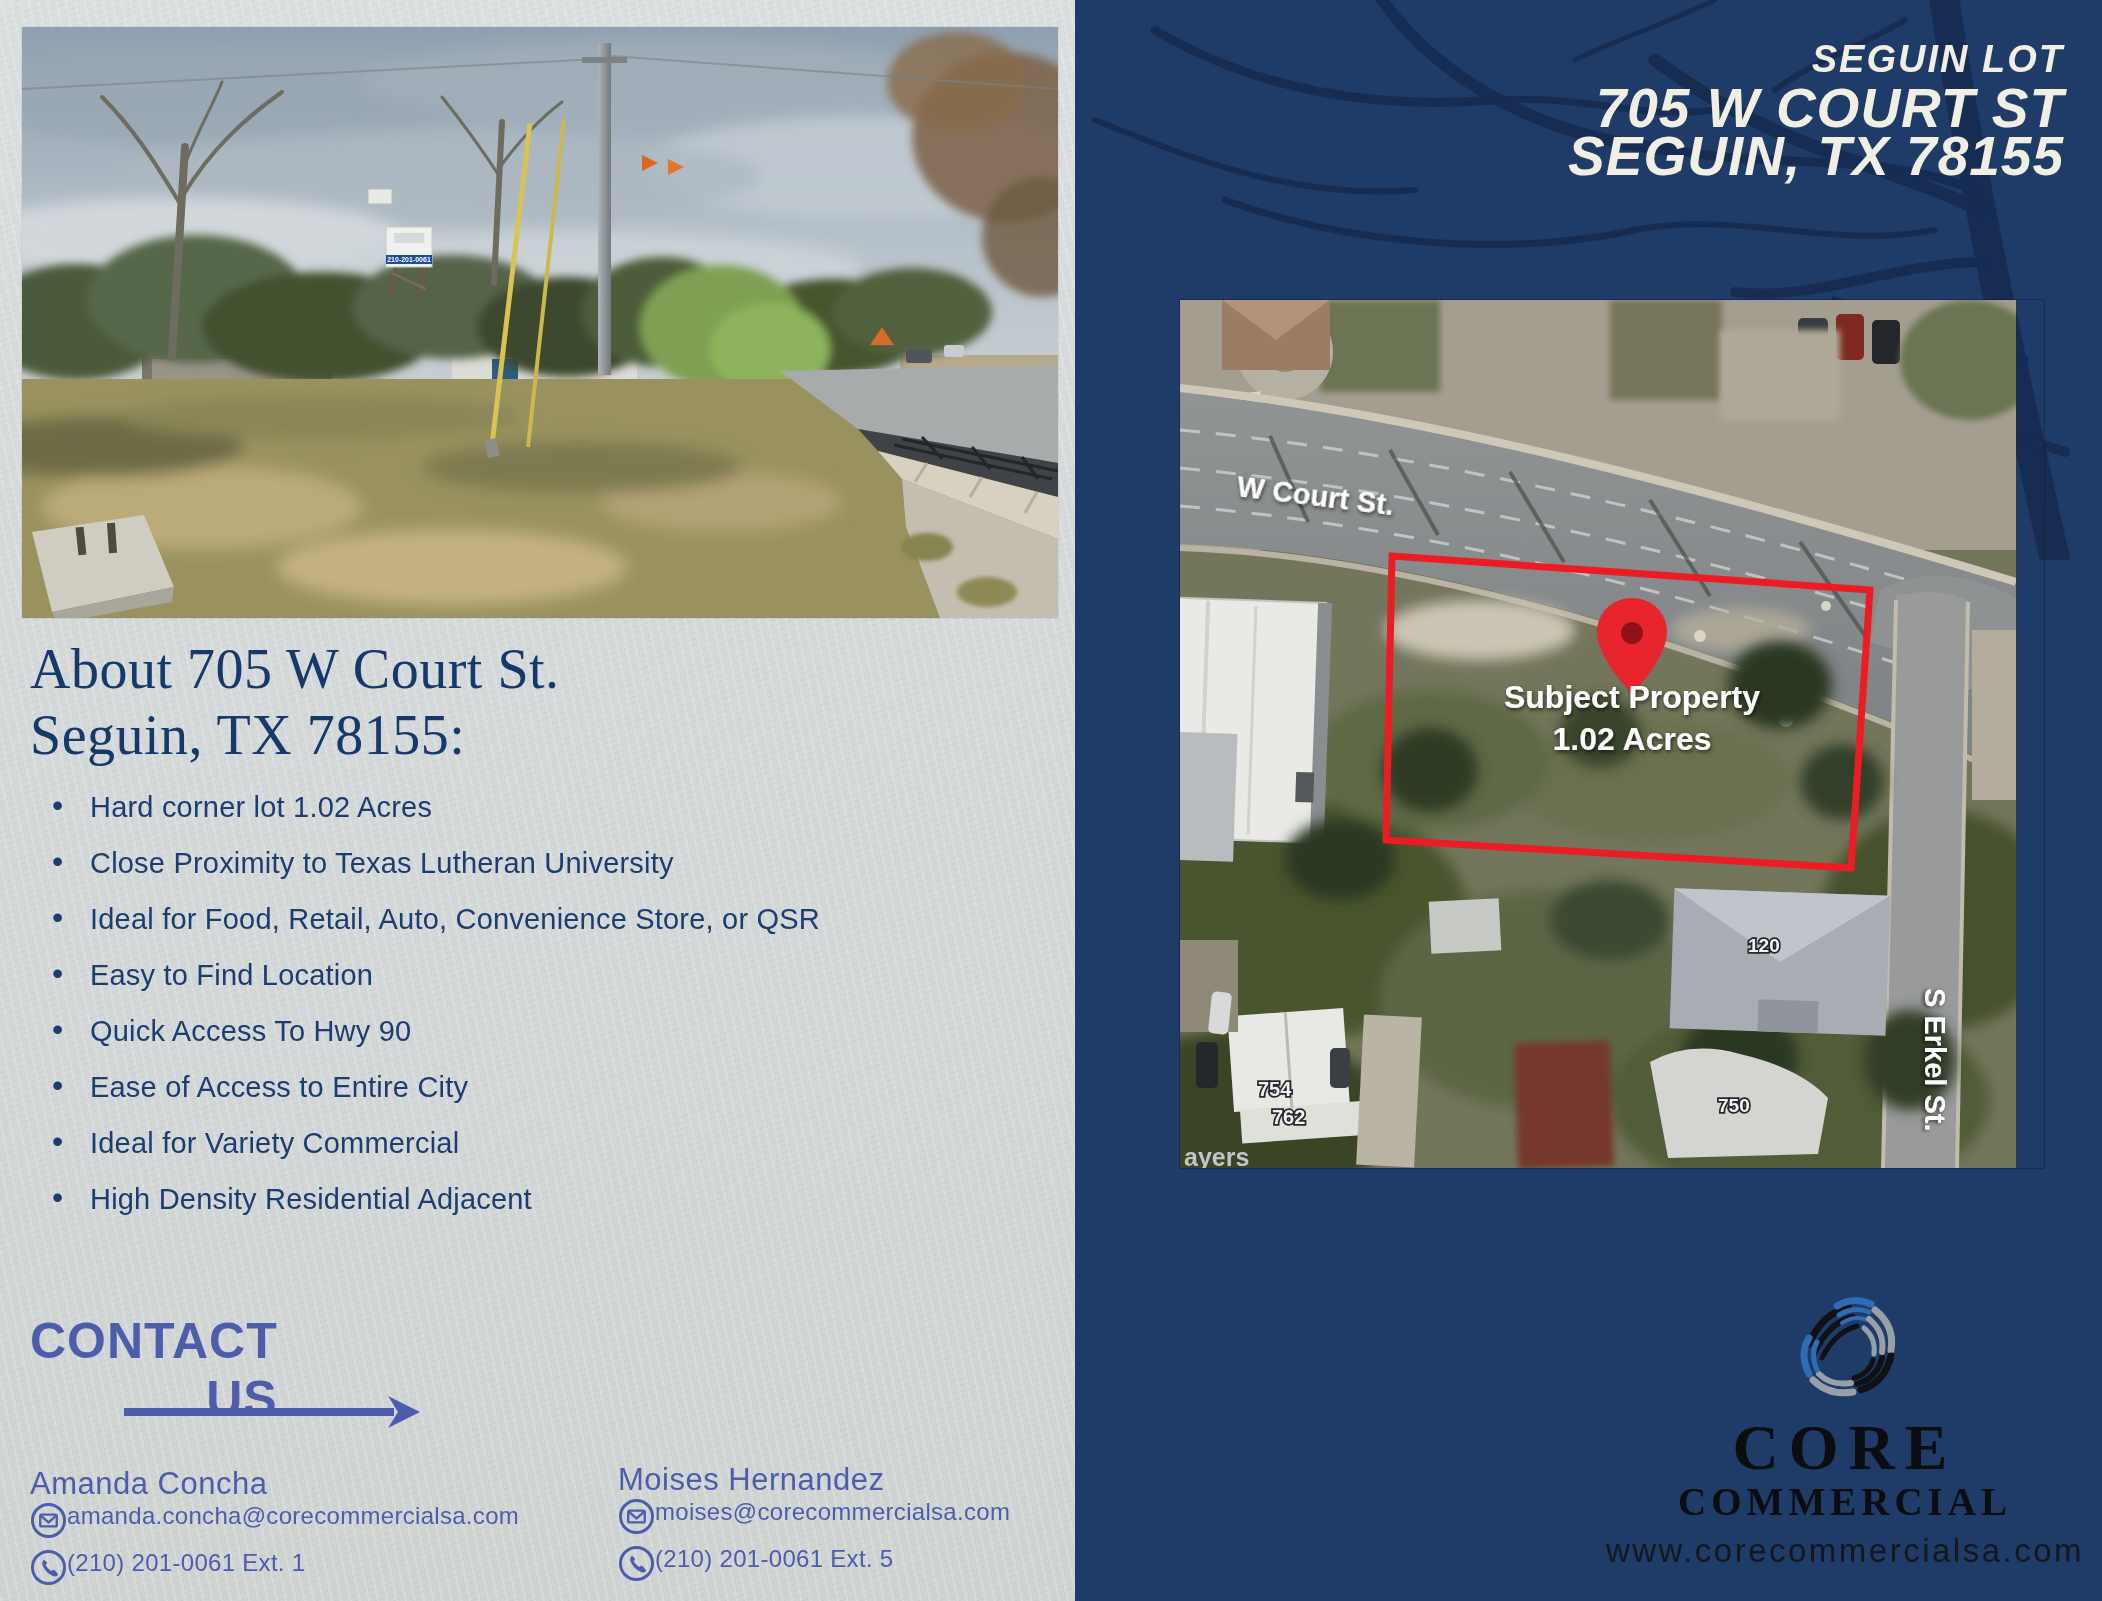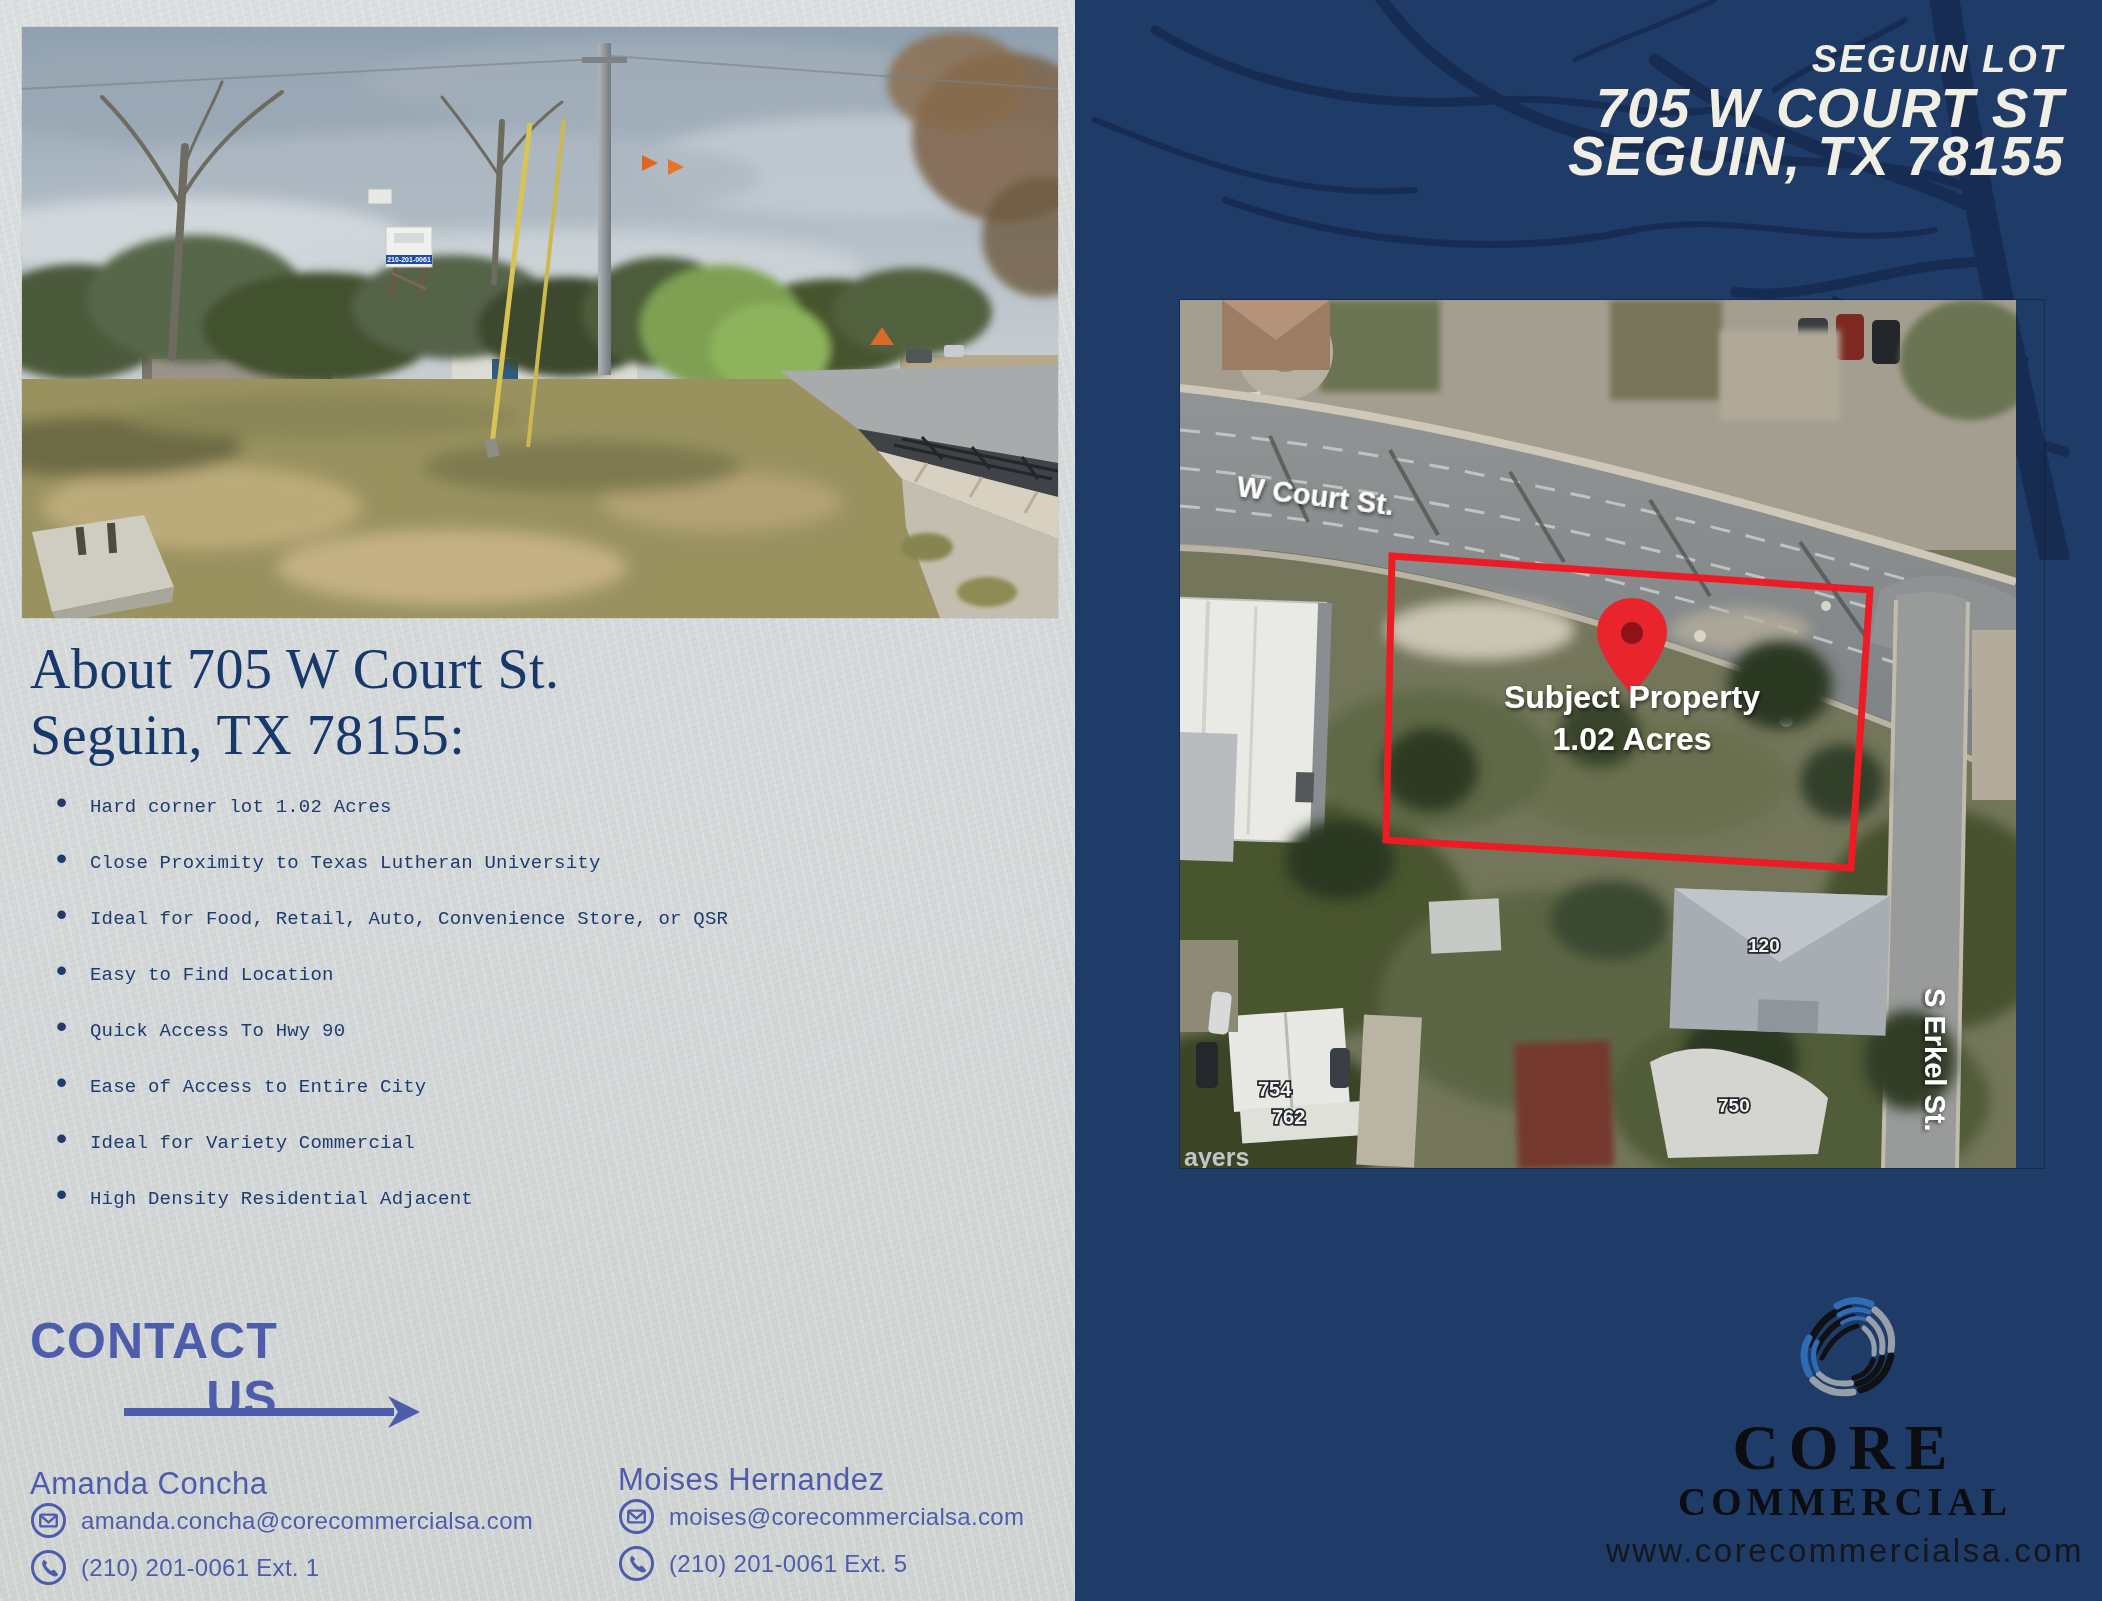--- a/index.html
+++ b/index.html
@@ -15,32 +15,32 @@
   .photo{position:absolute;left:22px;top:27px;width:1036px;height:591px;overflow:hidden;
          box-shadow:0 0 0 1px rgba(0,0,0,.05);}
   .photo svg{display:block;}
 
   .about-heading{position:absolute;left:30px;top:636px;width:1000px;
     font-family:"Liberation Serif",serif;font-size:56px;line-height:66px;
     color:#16386b;font-weight:500;letter-spacing:.5px;}
 
   .bullet-list{position:absolute;left:44px;top:792px;width:980px;margin:0;padding:0;list-style:none;}
   .bullet-list li{position:relative;padding-left:46px;margin-bottom:26px;
-    font-size:19px;line-height:30px;color:#1d3c6f;letter-spacing:.2px;font-family:Liberation Mono, monospace;}
+    font-size:29px;line-height:30px;color:#1d3c6f;letter-spacing:.2px;}
   .bullet-list li::before{content:"•";position:absolute;left:8px;top:-2px;font-size:32px;color:#1d3c6f;}
 
   .contact-heading{position:absolute;left:30px;top:1312px;color:#4d5cab;
     font-size:50px;font-weight:bold;line-height:58px;letter-spacing:1px;text-align:right;}
   .contact-arrow{position:absolute;left:122px;top:1388px;}
 
   .agent{position:absolute;width:560px;}
   .agent-1{left:30px;top:1466px;}
   .agent-2{left:618px;top:1462px;}
   .agent-name{font-size:31px;color:#4d5cab;letter-spacing:.5px;margin-bottom:0;}
-  .contact-row{display:flex;align-items:center;gap:14px;margin-bottom:10px;}
+  .contact-row{display:flex;align-items:flex-start;margin-bottom:10px;}
   .cicon{flex:0 0 auto;width:37px;height:37px;}
   .ctext{font-size:24px;color:#4d5cab;letter-spacing:.3px;}
 
   
   .right-panel{position:absolute;left:1075px;top:0;width:1027px;height:1601px;
     background:
       repeating-linear-gradient(105deg, rgba(130,160,210,0.05) 0 3px, rgba(0,0,0,0) 3px 9px),
       repeating-linear-gradient(22deg, rgba(8,18,42,0.10) 0 2px, rgba(0,0,0,0) 2px 8px),
       linear-gradient(180deg,#27436f 0%,#20three 0,#1f3b67 45%,#1d3862 100%);
     background-color:#1f3b67;}

